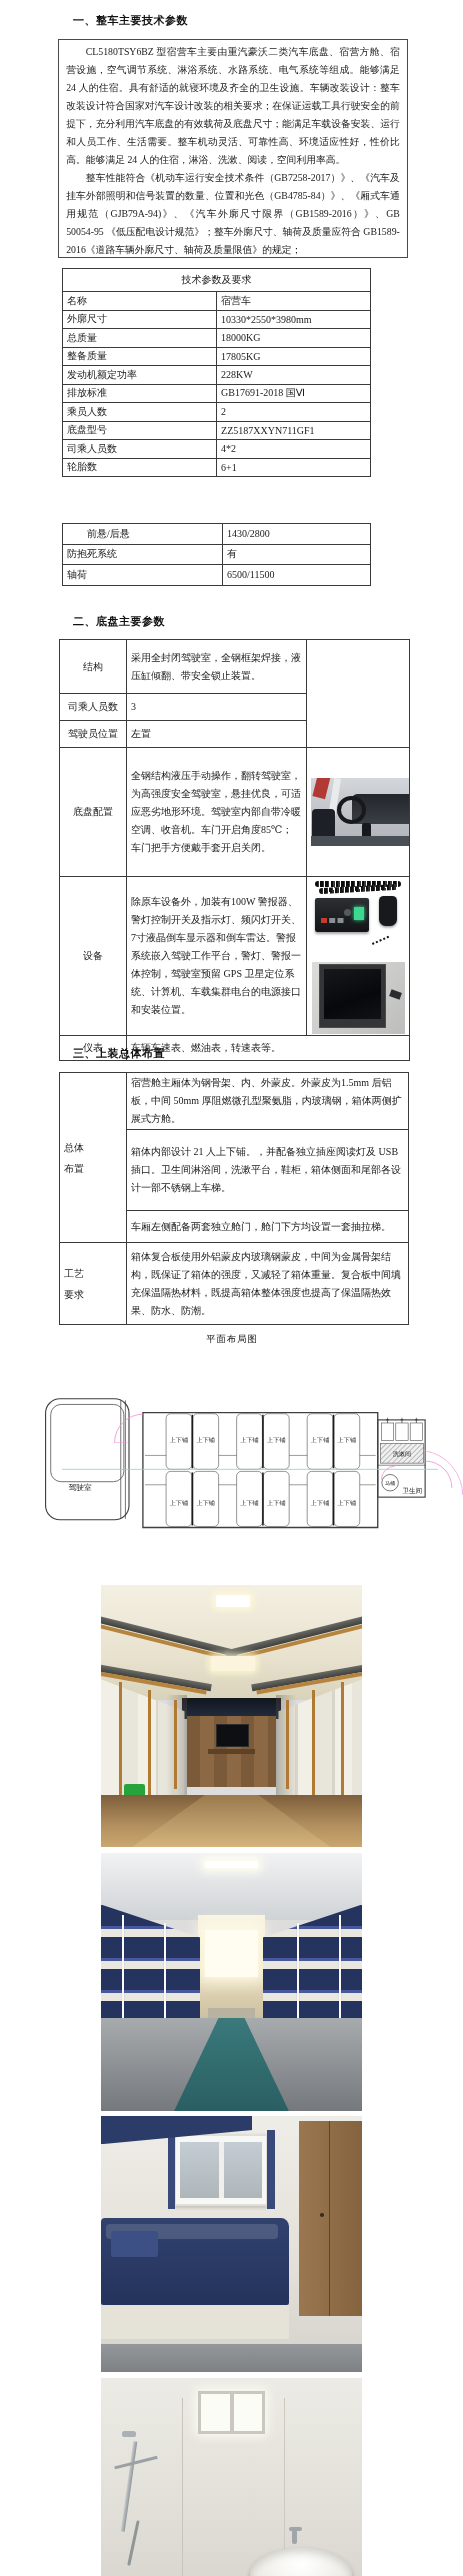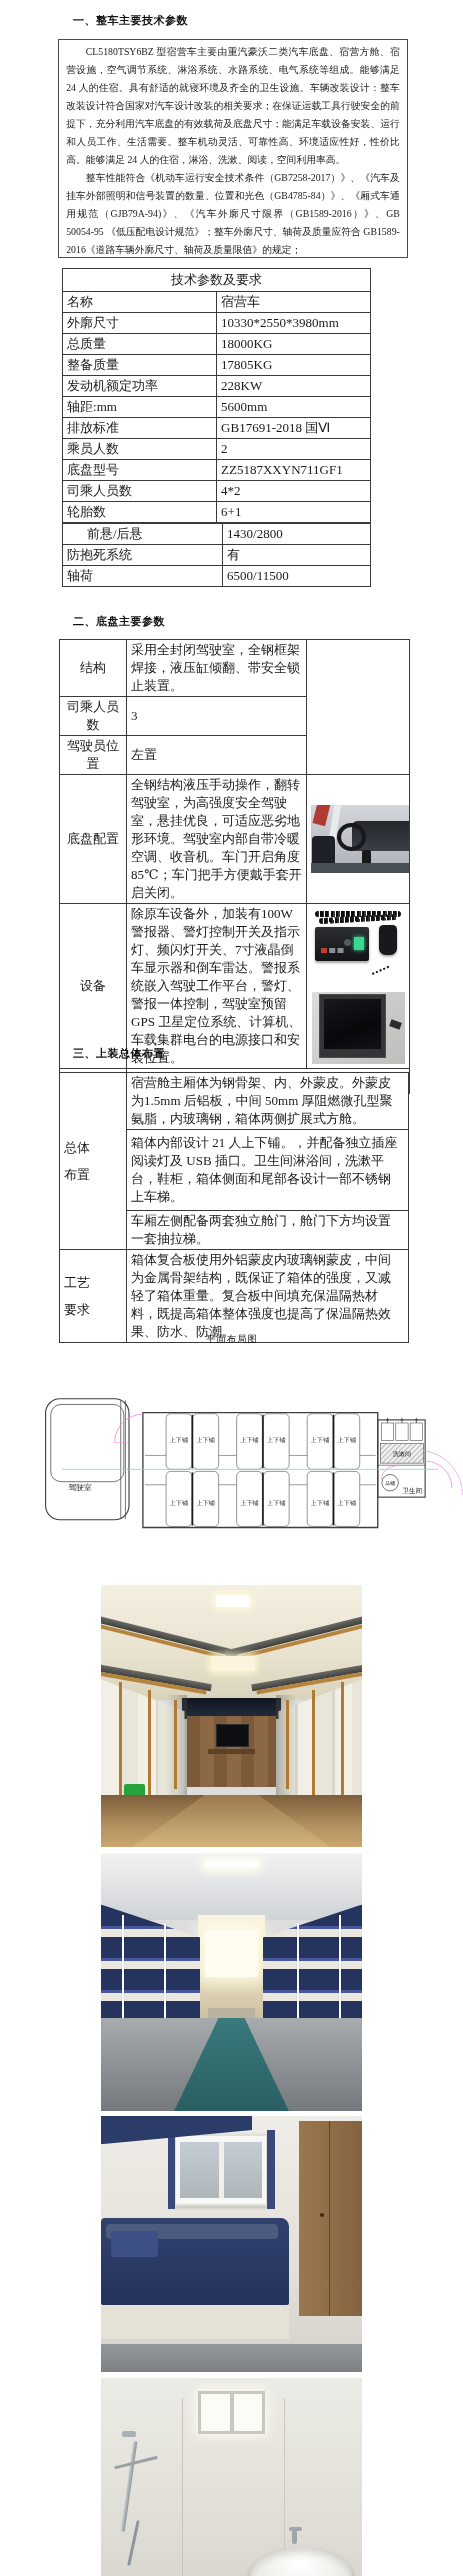--- a/index.html
+++ b/index.html
@@ -1,21 +1,21 @@
 <!DOCTYPE html>
 <html style="font-size:8.2px"><head>
 <meta charset="utf-8">
 <style>
   html,body{margin:0;padding:0;background:#ffffff;}
   body{width:464px;height:2631px;position:relative;font-family:"Liberation Serif","DejaVu Serif",serif;color:#1a1a1a;}
   .hd{position:absolute;font-family:Liberation Mono, monospace;font-weight:bold;font-size:11px;color:#111;letter-spacing:0.5px;}
   .introbox{position:absolute;left:58px;top:39px;width:350px;height:219px;border:1px solid #4a4a4a;box-sizing:border-box;padding:2.6px 7.2px;}
   .introbox p{margin:0;font-size:9.8px;line-height:18px;text-indent:2em;text-align:justify;}
   table.doc{border-collapse:collapse;table-layout:fixed;position:absolute;background:#fff;}
-  table.doc td,table.doc th{border:0.8px solid #3a3a3a;font-size:13px;font-weight:normal;padding:1px 4.1px;vertical-align:middle;box-sizing:border-box;text-align:left;margin-left:13px;}
+  table.doc td,table.doc th{border:0.8px solid #3a3a3a;font-size:10px;font-weight:normal;padding:1px 4.1px;vertical-align:middle;box-sizing:border-box;text-align:left;margin-left:13px;}
   .valtxt{font-family:Liberation Serif, serif;font-size:8.2px;}
   .centerlbl{text-align:center !important;}
   .prelines{white-space:pre-line;text-align:right;line-height:2.1;}
   .celltext{font-size:9.3px;line-height:18px;text-align:justify;}
   .plan-title{position:absolute;left:0;top:1333px;width:464px;text-align:center;font-size:9.3px;color:#111;letter-spacing:1px;}
   svg text{font-family:"Liberation Sans","DejaVu Sans",sans-serif;fill:#1a1a1a;}
   
   .img-cab{width:98px;height:68px;position:relative;overflow:hidden;margin:3.1px auto;background:linear-gradient(180deg,#d3d6da 0%,#c2c6cb 45%,#aeb2b8 100%);}
   .img-cab>div{position:absolute;}
   .ic-red{left:4%;top:-4%;width:13%;height:34%;background:#b23a35;transform:rotate(14deg);}
@@ -149,24 +149,20 @@
       </tr>
   <tr style="height:18.5px;">
         <td>整备质量</td>
         <td class="valtxt">17805KG</td>
       </tr>
   <tr style="height:18.5px;">
         <td>发动机额定功率</td>
         <td class="valtxt">228KW</td>
       </tr>
   <tr style="height:18.5px;">
-        <td>轴距:mm</td>
-        <td class="valtxt">5600mm</td>
-      </tr>
-  <tr style="height:18.5px;">
         <td>排放标准</td>
         <td class="valtxt">GB17691-2018 国Ⅵ</td>
       </tr>
   <tr style="height:18.5px;">
         <td>乘员人数</td>
         <td class="valtxt">2</td>
       </tr>
   <tr style="height:18.5px;">
         <td>底盘型号</td>
         <td class="valtxt">ZZ5187XXYN711GF1</td>

